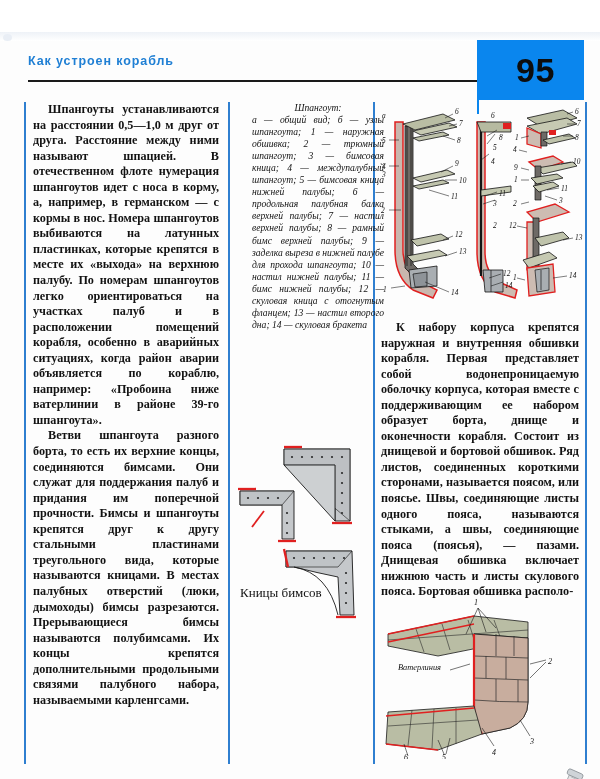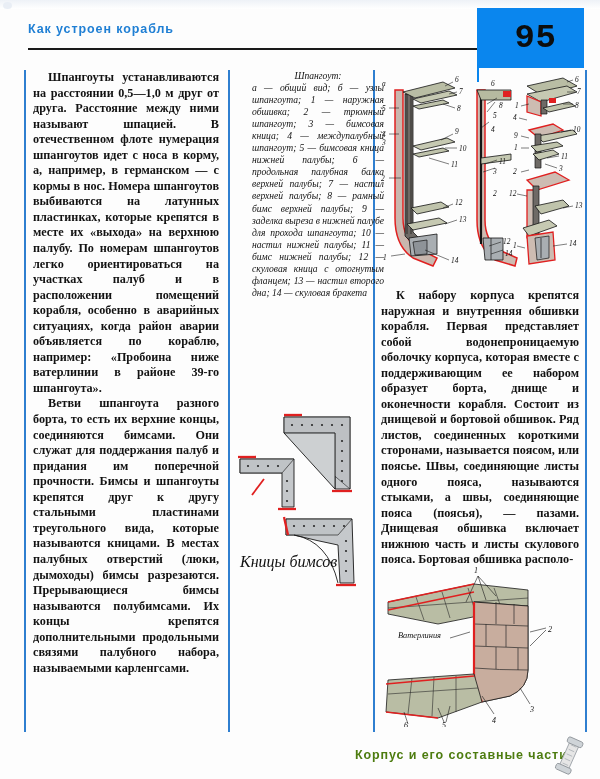--- a/index.html
+++ b/index.html
@@ -3,42 +3,42 @@
 <meta charset="utf-8">
 <style>
   html,body{margin:0;padding:0;}
   body{
     width:600px;height:779px;
     background:#ffffff;
     font-family:"Liberation Serif", serif;
     overflow:hidden;
     position:relative;
   }
-  .page{position:absolute;inset:0;background:#fdfdfd;}
+  .page{position:absolute;inset:0;background:#fdfdfd;margin-top:32px;}
 
   
   .header{position:absolute;left:0;top:0;width:600px;height:62px;}
   .header-title{
     position:absolute;left:28px;top:22px;
     font-family:"Liberation Sans", sans-serif;
     font-size:12.5px;font-weight:bold;color:#1f7fd4;
     letter-spacing:0.9px;white-space:nowrap;
   }
   .header-rule{
     position:absolute;left:28px;top:48px;width:450px;height:2.4px;
     background:#1a1a1a;
   }
   .pagenum-box{
     position:absolute;left:477px;top:8px;width:107px;height:60px;
     background:#0a86ee;
   }
   .pagenum{
     position:absolute;left:0;top:0;width:117px;height:60px;
     display:flex;align-items:center;justify-content:center;
-    font-family:Liberation Mono, monospace;
+    font-family:Liberation Sans, sans-serif;
     font-size:34px;font-weight:bold;color:#0d0d0d;
     letter-spacing:0.5px;
     border-radius:14px;
   }
   .header-tail{
     position:absolute;left:477px;top:68px;width:2px;height:14px;background:#0a86ee;
   }
 
   
   .vrule{position:absolute;width:2px;background:#2f7fd0;}
@@ -61,21 +61,21 @@
   .col2-cap{
     position:absolute;left:252px;top:70px;width:132px;
     font-size:9.6px;line-height:12.05px;
     font-style:italic;text-align:justify;color:#111;
   }
   .col2-cap .hdr{display:block;text-align:center;font-style:italic;}
 
   .knee-fig{position:absolute;left:232px;top:395px;width:140px;height:200px;}
   .knee-cap{
     position:absolute;left:240px;top:553px;width:110px;
-    font-size:16px;font-style:italic;color:#111;text-align:left;
+    font-size:13px;color:#111;text-align:left;
   }
   .col2-cap2{
     position:absolute;left:236px;top:640px;width:132px;
     font-size:9.7px;line-height:12.2px;
     font-style:italic;text-align:center;color:#111;
   }
 
   
   .frame-fig{position:absolute;left:377px;top:68px;width:206px;height:212px;}
   .col3{

